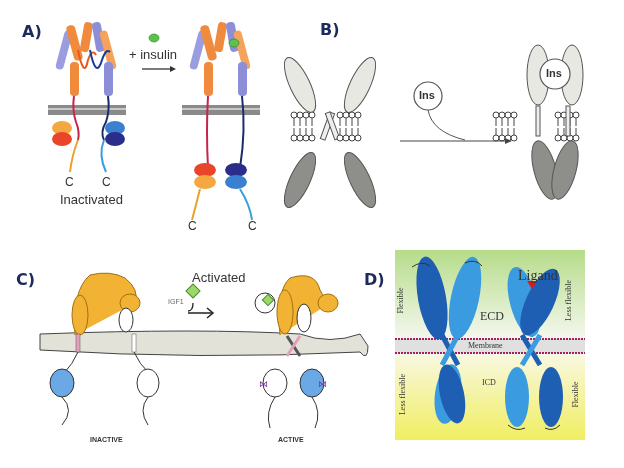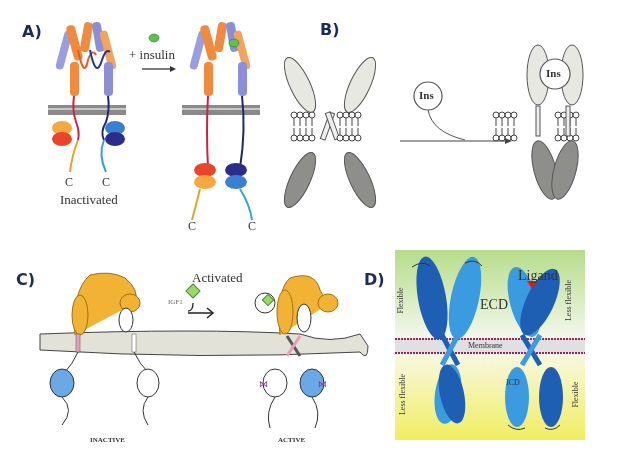--- a/index.html
+++ b/index.html
@@ -1,18 +1,18 @@
 <!DOCTYPE html>
 <html><head>
 <meta charset="utf-8">
 <style>
 html,body{margin:0;padding:0;background:#fff;}
 body{width:624px;height:468px;position:relative;overflow:hidden;font-family:"Liberation Sans",sans-serif;}
 .panel-label{position:absolute;font-weight:bold;font-size:16px;color:#1c2a5c;font-family:"DejaVu Sans",sans-serif;}
-.txt{position:absolute;color:#333;font-family:Liberation Serif, serif;}
+.txt{position:absolute;color:#333;}
 svg{position:absolute;left:0;top:0;}
 .serif{font-family:"Liberation Serif",serif;}
 </style>
 </head>
 <body>
 
 <div class="panel-label" style="left:22px;top:22px;">A)</div>
 <svg width="624" height="468">
 
   <rect x="48" y="105" width="78" height="10" fill="#8a8a8a"></rect>
@@ -201,19 +201,19 @@
   </g>
 
   <g stroke="#333" stroke-width="1" fill="none">
     <path d="M412 267 Q422 260 430 266"></path>
     <path d="M465 263 Q475 258 482 266"></path>
     <path d="M508 425 Q516 432 525 428"></path>
     <path d="M545 428 Q553 432 560 425"></path>
   </g>
 </svg>
 <div class="txt serif" style="left:518px;top:268px;font-size:14px;">Ligand</div>
-<div class="txt serif" style="left:480px;top:297px;font-size:14px;">ECD</div>
+<div class="txt serif" style="left:480px;top:309px;font-size:12px;">ECD</div>
 <div class="txt serif" style="left:468px;top:341px;font-size:8px;">Membrane</div>
-<div class="txt serif" style="left:482px;top:378px;font-size:8px;margin-left:24px;">ICD</div>
+<div class="txt serif" style="left:482px;top:378px;font-size:8px;">ICD</div>
 <div class="txt serif" style="left:387px;top:296px;font-size:8px;transform:rotate(-90deg);">Flexible</div>
 <div class="txt serif" style="left:548px;top:296px;font-size:8px;transform:rotate(-90deg);">Less flexible</div>
 <div class="txt serif" style="left:382px;top:390px;font-size:8px;transform:rotate(-90deg);">Less flexible</div>
 <div class="txt serif" style="left:562px;top:390px;font-size:8px;transform:rotate(-90deg);">Flexible</div>
 
 </body></html>

